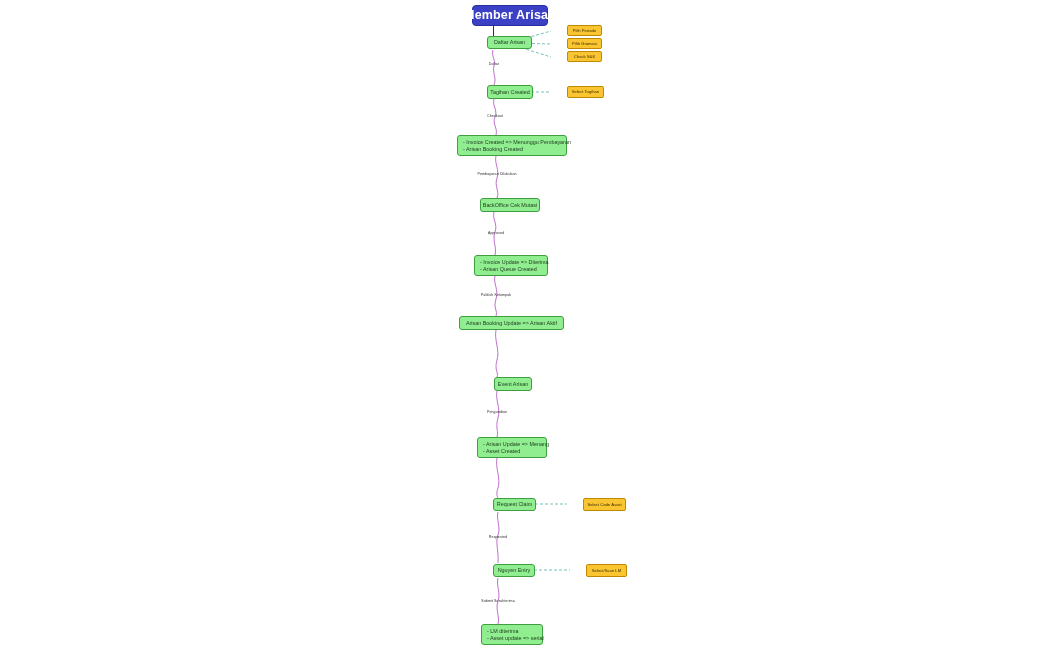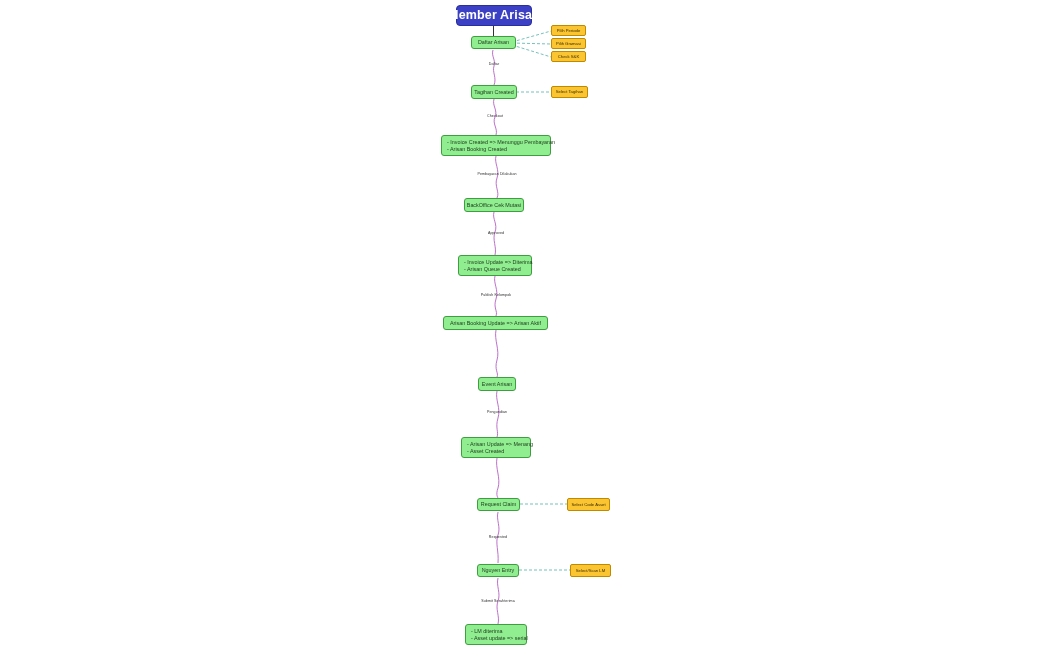--- a/index.html
+++ b/index.html
@@ -35,20 +35,21 @@
     position: absolute;
     box-sizing: border-box;
     display: flex;
     flex-direction: column;
     align-items: center;
     justify-content: center;
     text-align: center;
     border-radius: 3px;
     white-space: pre;
     line-height: 1.25;
+    margin-left: 16px;
   }
 
   .node.title {
     background: #3b40c4;
     border: 1px solid #2a2f9e;
     color: #ffffff;
     font-size: 12.5px;
     font-weight: bold;
     letter-spacing: 0.15px;
     border-radius: 4px;

